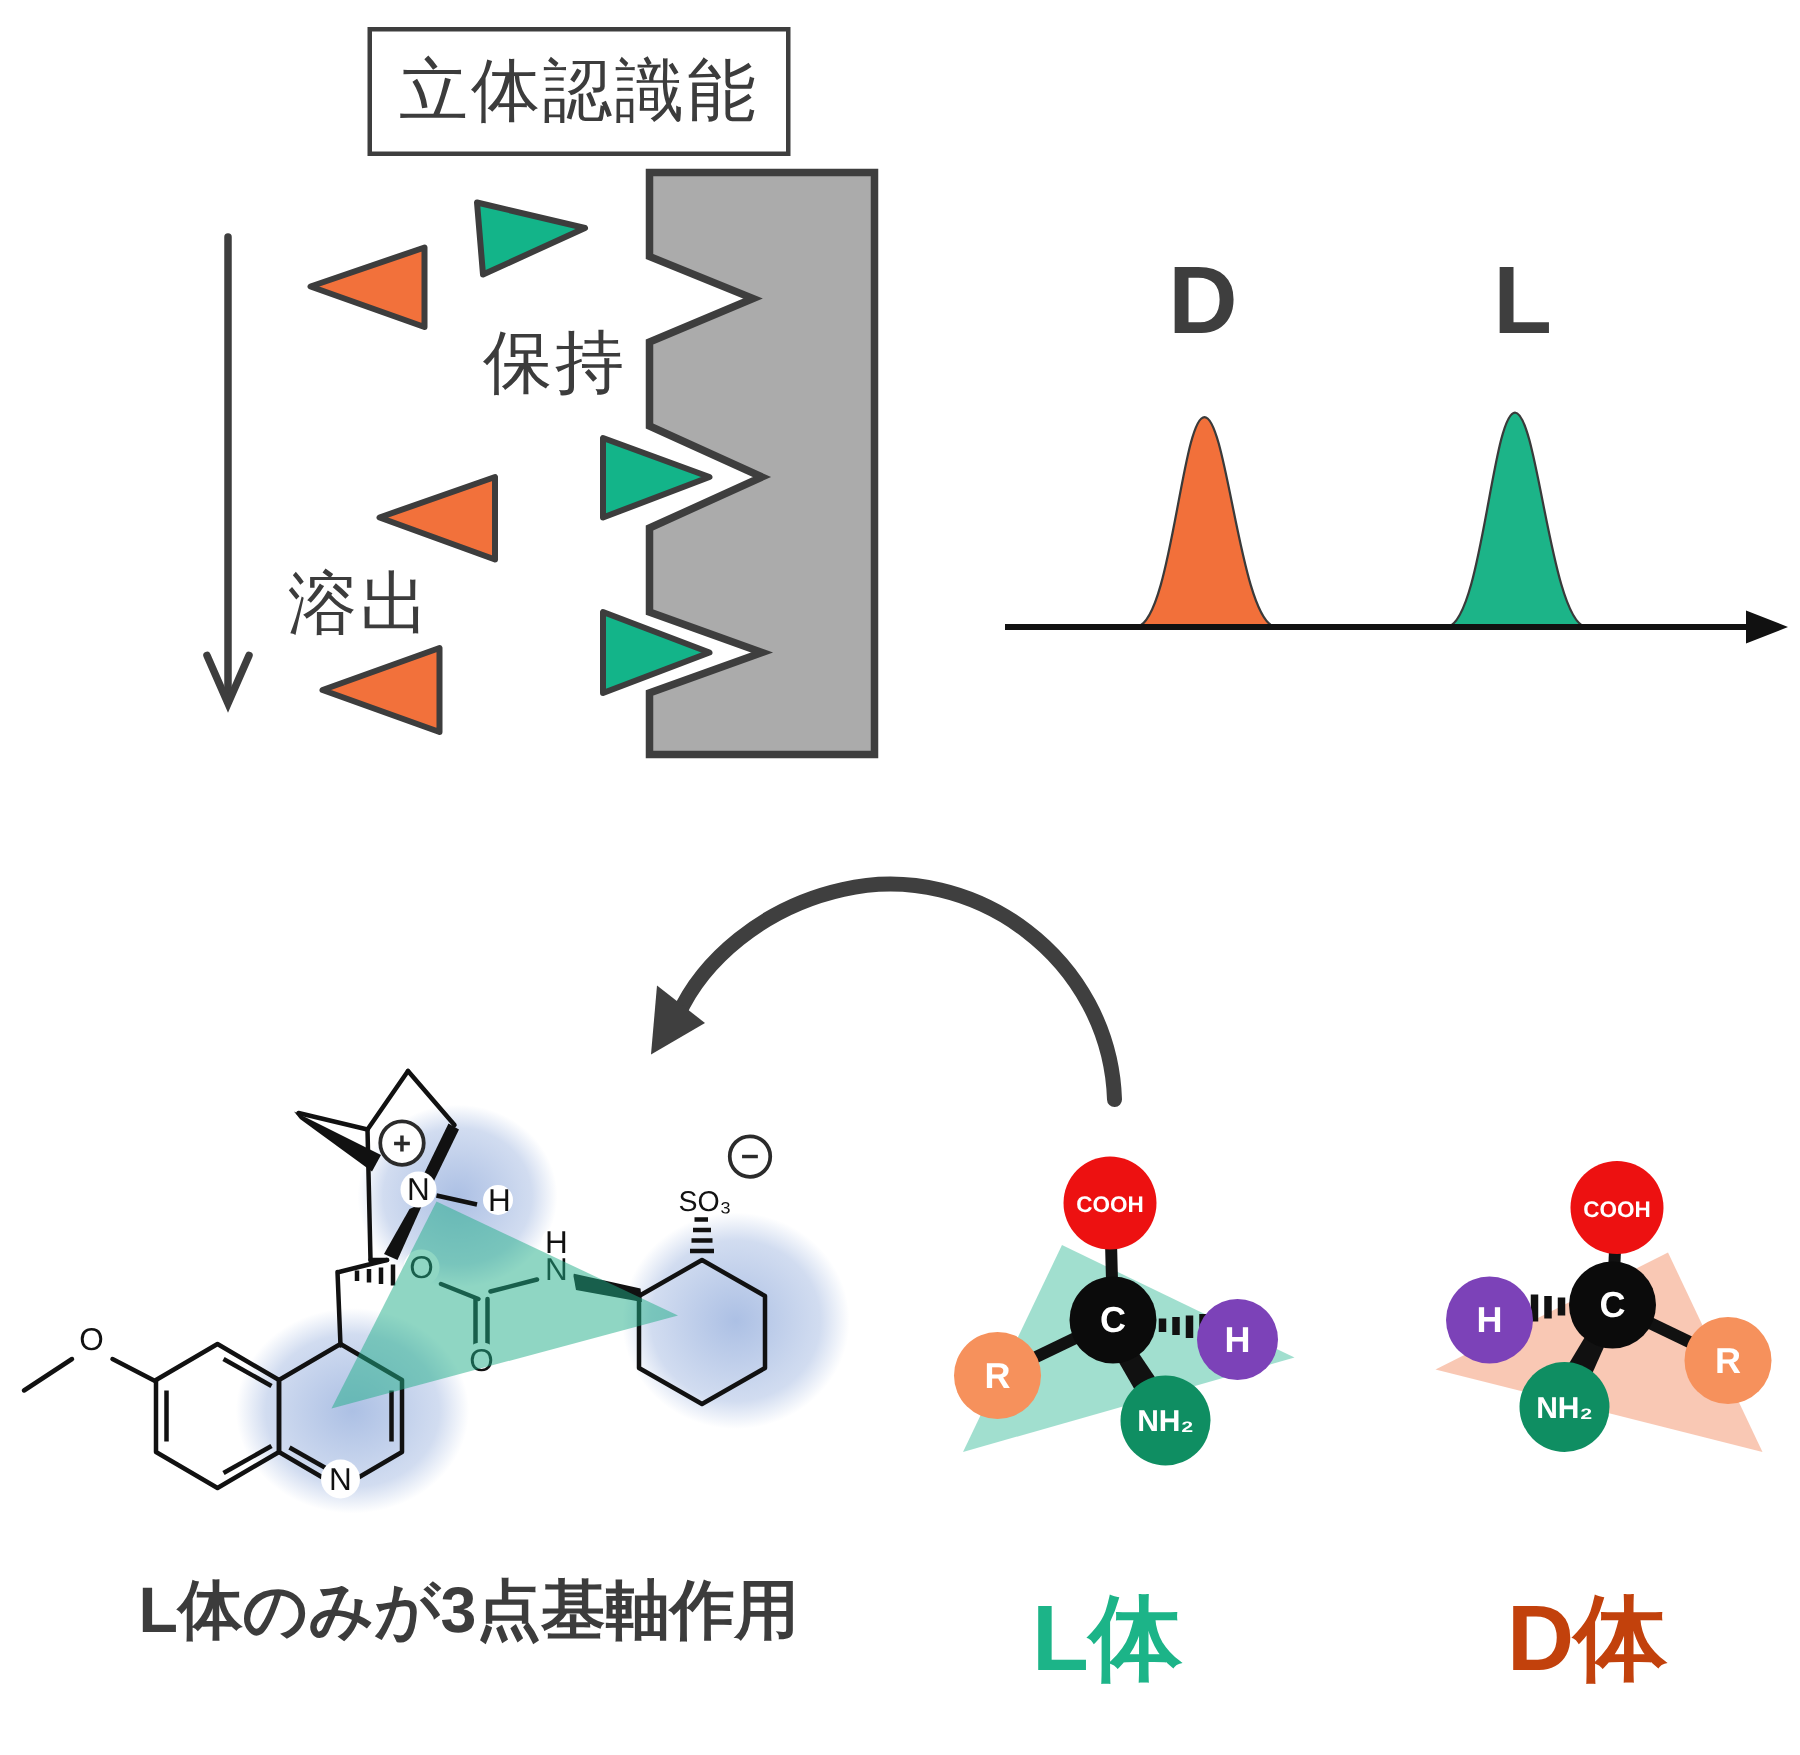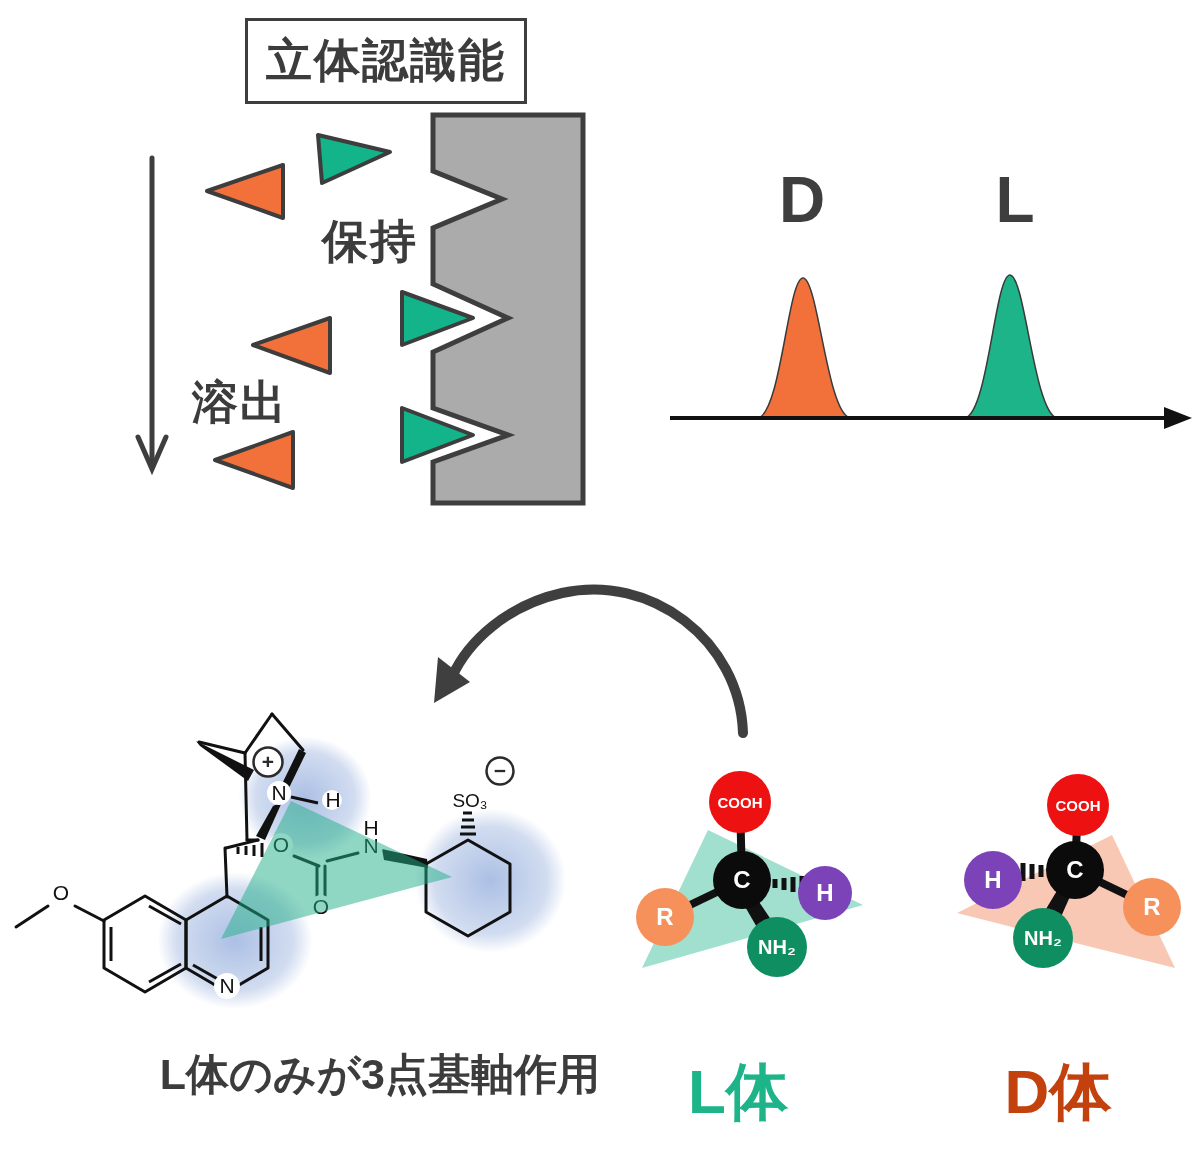--- a/index.html
+++ b/index.html
@@ -1,25 +1,25 @@
 <!DOCTYPE html>
 <html><head>
 <meta charset="utf-8">
 <style>
   html,body{margin:0;padding:0;background:#fff;}
   .canvas{position:relative;width:1200px;height:1170px;background:#fff;overflow:hidden;
           font-family:"Liberation Sans",sans-serif;color:#3e3e3e;}
   .abs{position:absolute;}
-  .jp{font-weight:700;color:#3c3c3c;}
+  .jp{font-weight:400;color:#3c3c3c;}
   .title-box{left:245px;top:18px;width:276px;height:80px;border:3px solid #3e3e3e;
              display:flex;align-items:center;justify-content:center;
              font-size:46px;letter-spacing:2px;}
   .flow-label{font-size:46px;letter-spacing:2px;}
   .peak-label{font-size:64px;font-weight:700;color:#3e3e3e;text-align:center;width:80px;}
-  .caption{left:55px;top:1048px;width:545px;text-align:right;
+  .caption{left:40px;top:1048px;width:545px;text-align:center;
            font-size:43px;line-height:1.22;font-weight:700;color:#3c3c3c;}
   .model-label{font-size:62px;font-weight:700;text-align:center;width:180px;}
   .glow{border-radius:50%;
         background:radial-gradient(closest-side,rgba(104,140,206,0.55),rgba(104,140,206,0.30) 55%,rgba(104,140,206,0) 74%);}
   svg{position:absolute;overflow:visible;}
   svg text{font-family:"Liberation Sans",sans-serif;}
   .atom{font-size:21px;font-weight:500;fill:#111;text-anchor:middle;}
   .atom-sm{font-size:19px;font-weight:500;fill:#111;text-anchor:middle;}
   .charge{font-size:21px;font-weight:600;fill:#2b2b2b;text-anchor:middle;}
   .ball-txt{fill:#fff;font-weight:700;text-anchor:middle;}

